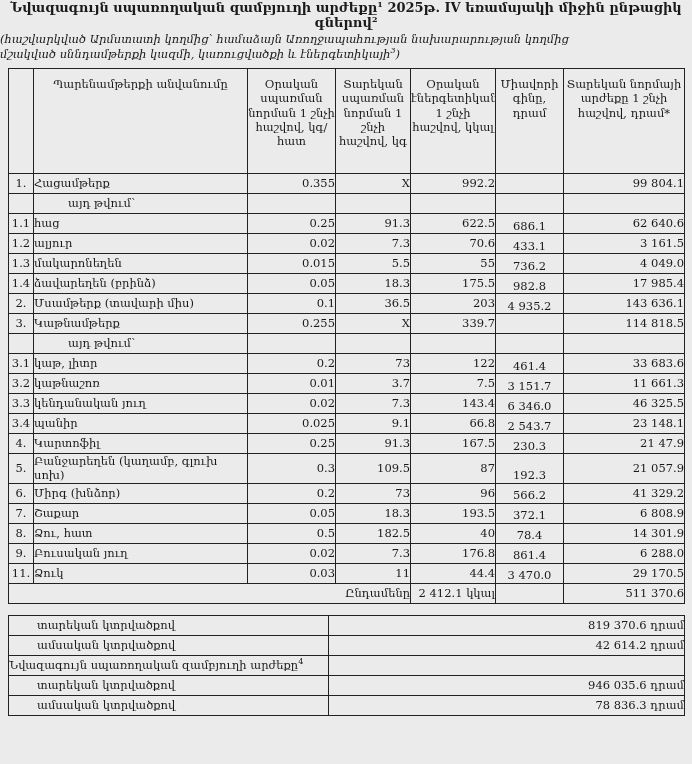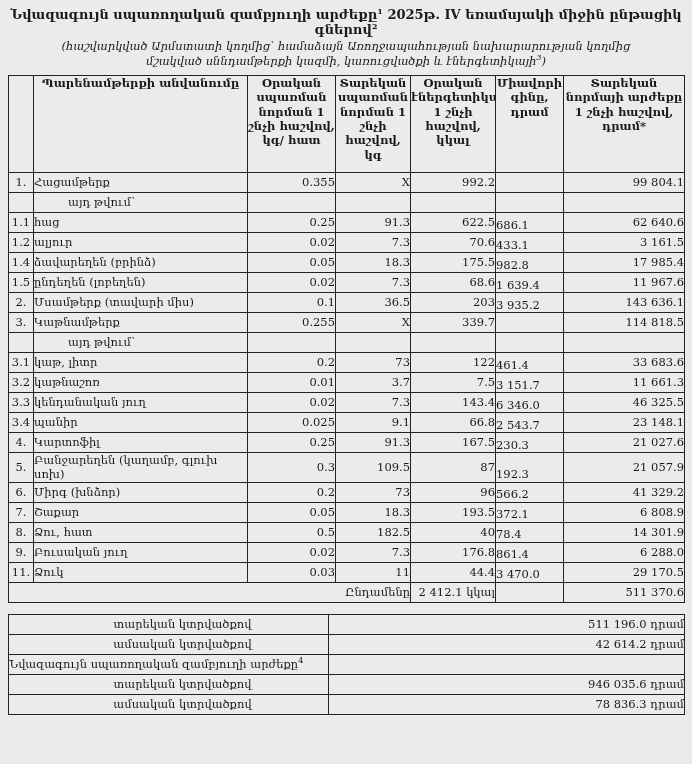--- a/index.html
+++ b/index.html
@@ -7,24 +7,23 @@
     width:692px;height:764px;
     background:#ebebeb;
     color:#1a1a1a;
     font-family:"DejaVu Serif","DejaVu Sans",serif;
   }
   sup{font-size:8px;line-height:0;}
   .title{
     text-align:center;
     font-weight:bold;
     font-size:13px;
-    padding-top:7px;
   }
   .subtitle{
-    text-align:center;
+    text-align:left;
     font-style:italic;
     font-size:11.5px;
     line-height:1.3;
     margin-top:2px;
   }
   table{
     border-collapse:collapse;
     table-layout:fixed;
   }
   .main-table{
@@ -32,48 +31,48 @@
     margin:6px 0 0 8px;
   }
   .main-table th,.main-table td{
     border:1px solid #222;
     font-size:11.5px;
     line-height:1.25;
     overflow:hidden;
     padding:0;
   }
   .main-table th{
-    font-weight:bold;
+    font-weight:normal;
     vertical-align:top;
     text-align:center;
     height:96px;
-    padding-top:0;
+    padding-top:8px;
   }
   .main-table tbody td{height:19px;}
   .c-num{text-align:center;}
   .c-name{text-align:left;padding-left:8px;}
   .c-name.sub{padding-left:34px;}
   .c-daily,.c-annual,.c-energy,.c-value{text-align:right;padding-right:5px;}
-  .c-price{vertical-align:bottom;padding-bottom:2px;}
+  .c-price{text-align:center;vertical-align:bottom;padding-bottom:2px;}
   .total-row td{height:23px;}
   .c-total-label{text-align:right;padding-left:4px;}
   .c-total-energy{text-align:right;}
   .summary-table{
     width:676px;
     margin:11px 0 0 8px;
   }
   .summary-table td{
     border:1px solid #222;
     font-size:11.5px;
     height:19px;
     padding:0;
     overflow:hidden;
   }
   .s-label{text-align:left;padding-left:4px;}
-  .s-label.ind{padding-left:28px;text-align:center;}
+  .s-label.ind{padding-left:28px;}
   .s-value{text-align:right;padding-right:6px;}
 </style>
 </head>
 <body>
 
 <div class="title"><span>Նվազագույն սպառողական զամբյուղի արժեքը</span><sup>1</sup><span> 2025թ. IV եռամսյակի միջին ընթացիկ գներով</span><sup>2</sup></div>
 
 <div class="subtitle"><span>(հաշվարկված Արմստատի կողմից՝ համաձայն Առողջապահության նախարարության կողմից</span><br><span>մշակված սննդամթերքի կազմի, կառուցվածքի և էներգետիկայի</span><sup>3</sup><span>)</span></div>
 
 <table class="main-table">
@@ -128,44 +127,44 @@
       <tr>
         <td class="c-num">1.2</td>
         <td class="c-name">ալյուր</td>
         <td class="c-daily">0.02</td>
         <td class="c-annual">7.3</td>
         <td class="c-energy">70.6</td>
         <td class="c-price">433.1</td>
         <td class="c-value">3 161.5</td>
       </tr>
       <tr>
+        <td class="c-num">1.3</td>
+        <td class="c-name">մակարոնեղեն</td>
+        <td class="c-daily">0.015</td>
+        <td class="c-annual">5.5</td>
+        <td class="c-energy">55</td>
+        <td class="c-price">736.2</td>
+        <td class="c-value">4 049.0</td>
+      </tr>
+      <tr>
         <td class="c-num">1.4</td>
         <td class="c-name">ձավարեղեն (բրինձ)</td>
         <td class="c-daily">0.05</td>
         <td class="c-annual">18.3</td>
         <td class="c-energy">175.5</td>
         <td class="c-price">982.8</td>
         <td class="c-value">17 985.4</td>
       </tr>
       <tr>
-        <td class="c-num">1.5</td>
-        <td class="c-name">ընդեղեն (լոբեղեն)</td>
-        <td class="c-daily">0.02</td>
-        <td class="c-annual">7.3</td>
-        <td class="c-energy">68.6</td>
-        <td class="c-price">1 639.4</td>
-        <td class="c-value">11 967.6</td>
-      </tr>
-      <tr>
         <td class="c-num">2.</td>
         <td class="c-name">Մսամթերք (տավարի միս)</td>
         <td class="c-daily">0.1</td>
         <td class="c-annual">36.5</td>
         <td class="c-energy">203</td>
-        <td class="c-price">3 935.2</td>
+        <td class="c-price">4 935.2</td>
         <td class="c-value">143 636.1</td>
       </tr>
       <tr>
         <td class="c-num">3.</td>
         <td class="c-name">Կաթնամթերք</td>
         <td class="c-daily">0.255</td>
         <td class="c-annual">X</td>
         <td class="c-energy">339.7</td>
         <td class="c-price"></td>
         <td class="c-value">114 818.5</td>
@@ -215,21 +214,21 @@
         <td class="c-price">2 543.7</td>
         <td class="c-value">23 148.1</td>
       </tr>
       <tr>
         <td class="c-num">4.</td>
         <td class="c-name">Կարտոֆիլ</td>
         <td class="c-daily">0.25</td>
         <td class="c-annual">91.3</td>
         <td class="c-energy">167.5</td>
         <td class="c-price">230.3</td>
-        <td class="c-value">21 027.6</td>
+        <td class="c-value">21 47.9</td>
       </tr>
       <tr>
         <td class="c-num">5.</td>
         <td class="c-name">Բանջարեղեն (կաղամբ, գլուխ  սոխ)</td>
         <td class="c-daily">0.3</td>
         <td class="c-annual">109.5</td>
         <td class="c-energy">87</td>
         <td class="c-price">192.3</td>
         <td class="c-value">21 057.9</td>
       </tr>
@@ -288,21 +287,21 @@
 </table>
 
 <table class="summary-table">
   <colgroup>
     <col style="width:320px">
       <col style="width:356px">
   </colgroup>
   <tbody>
     <tr>
       <td class="s-label ind"><span>տարեկան կտրվածքով</span></td>
-      <td class="s-value">511 196.0 դրամ</td>
+      <td class="s-value">819 370.6 դրամ</td>
     </tr>
     <tr>
       <td class="s-label ind"><span>ամսական կտրվածքով</span></td>
       <td class="s-value">42 614.2 դրամ</td>
     </tr>
     <tr>
       <td class="s-label"><span>Նվազագույն սպառողական զամբյուղի արժեքը</span><sup>4</sup></td>
       <td class="s-value"></td>
     </tr>
     <tr>

